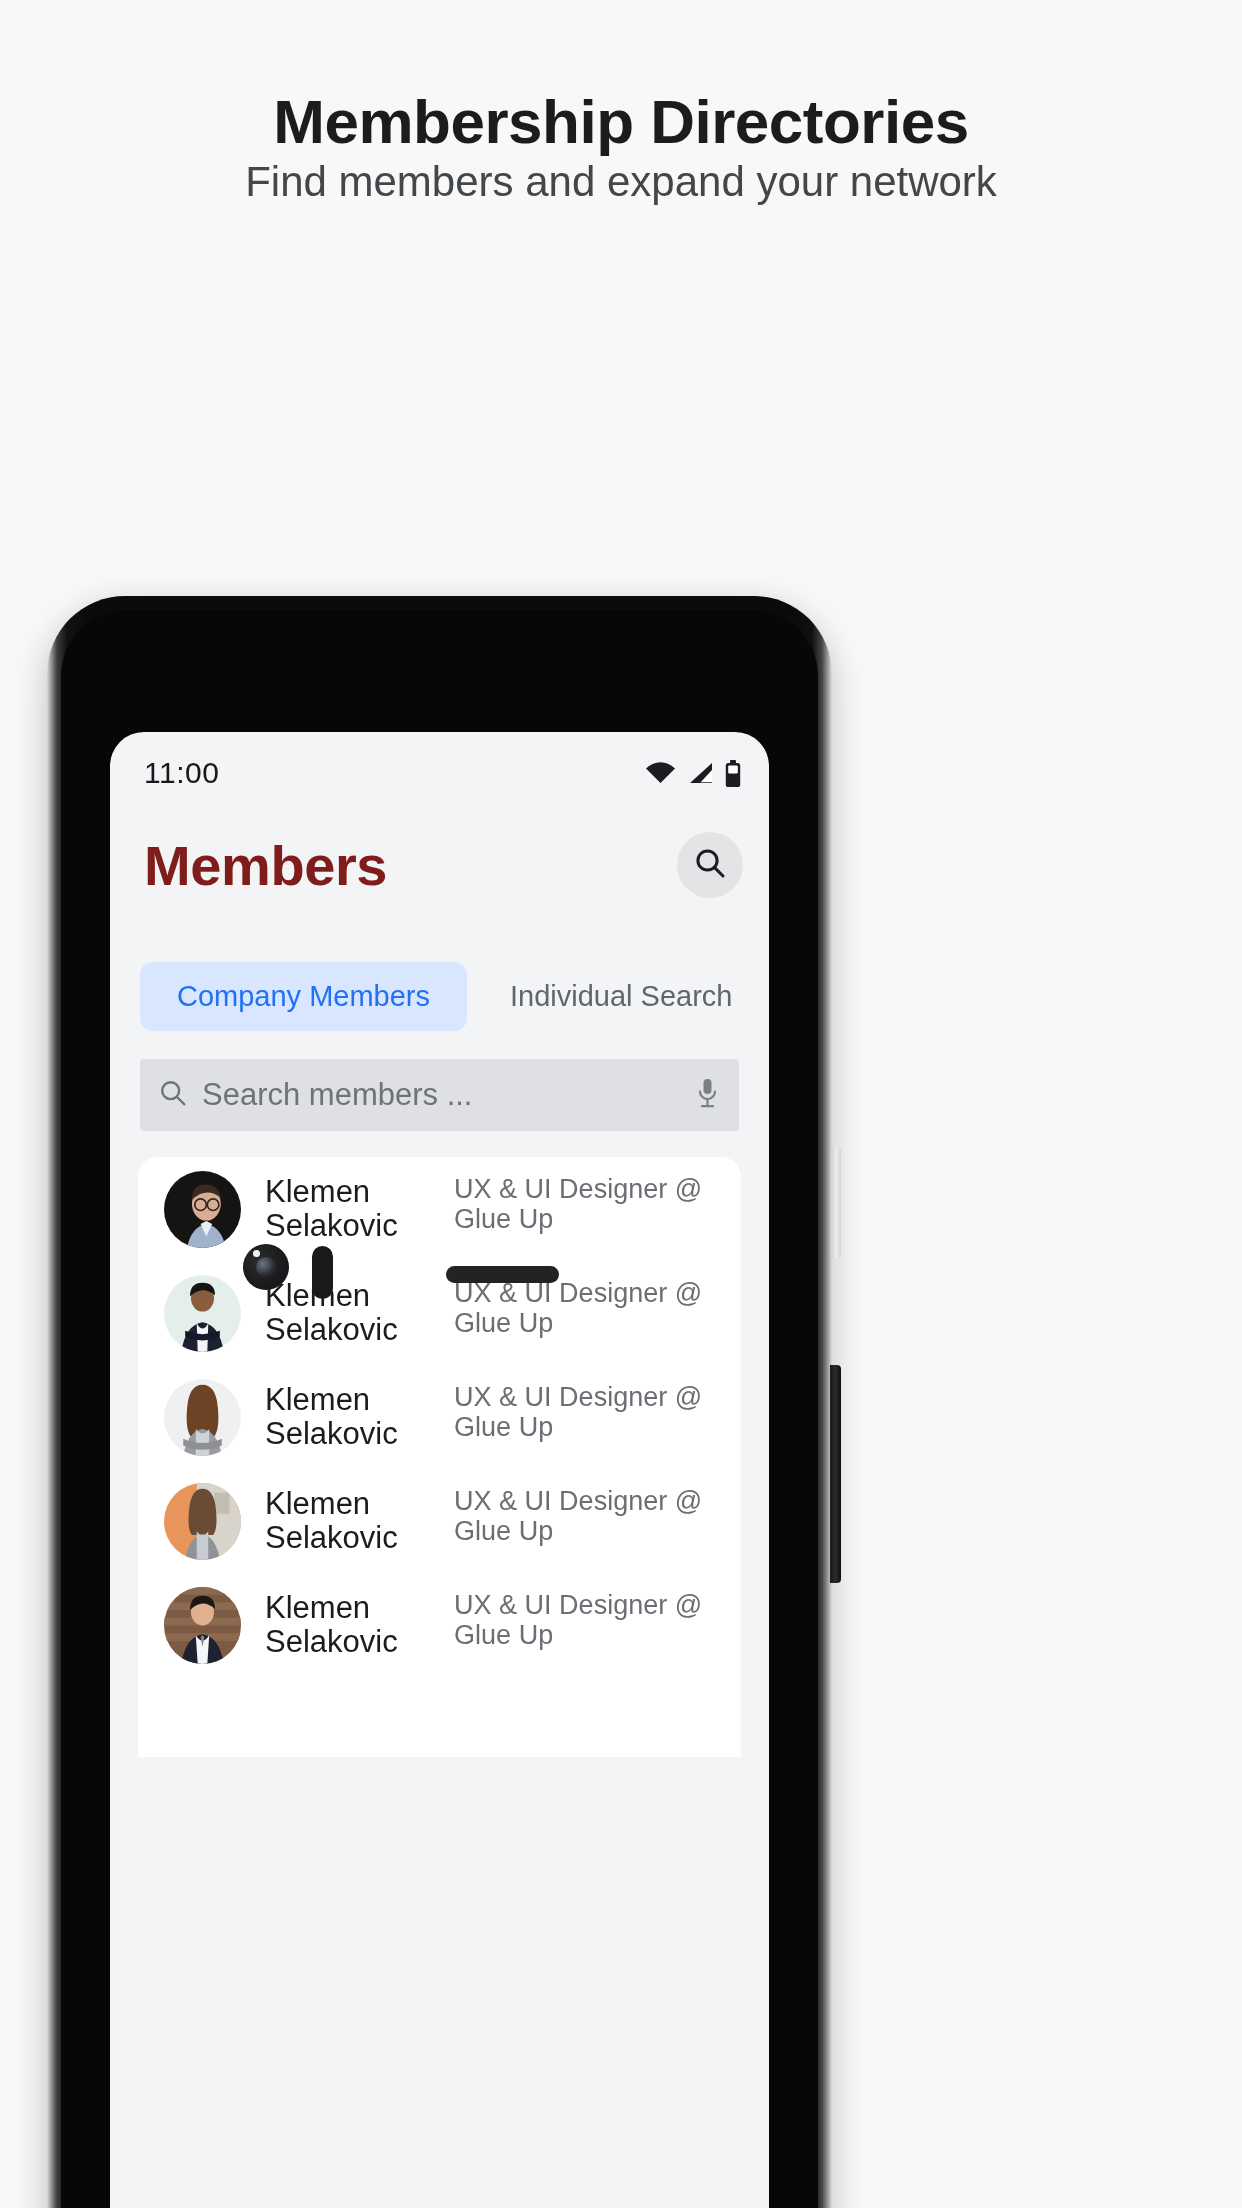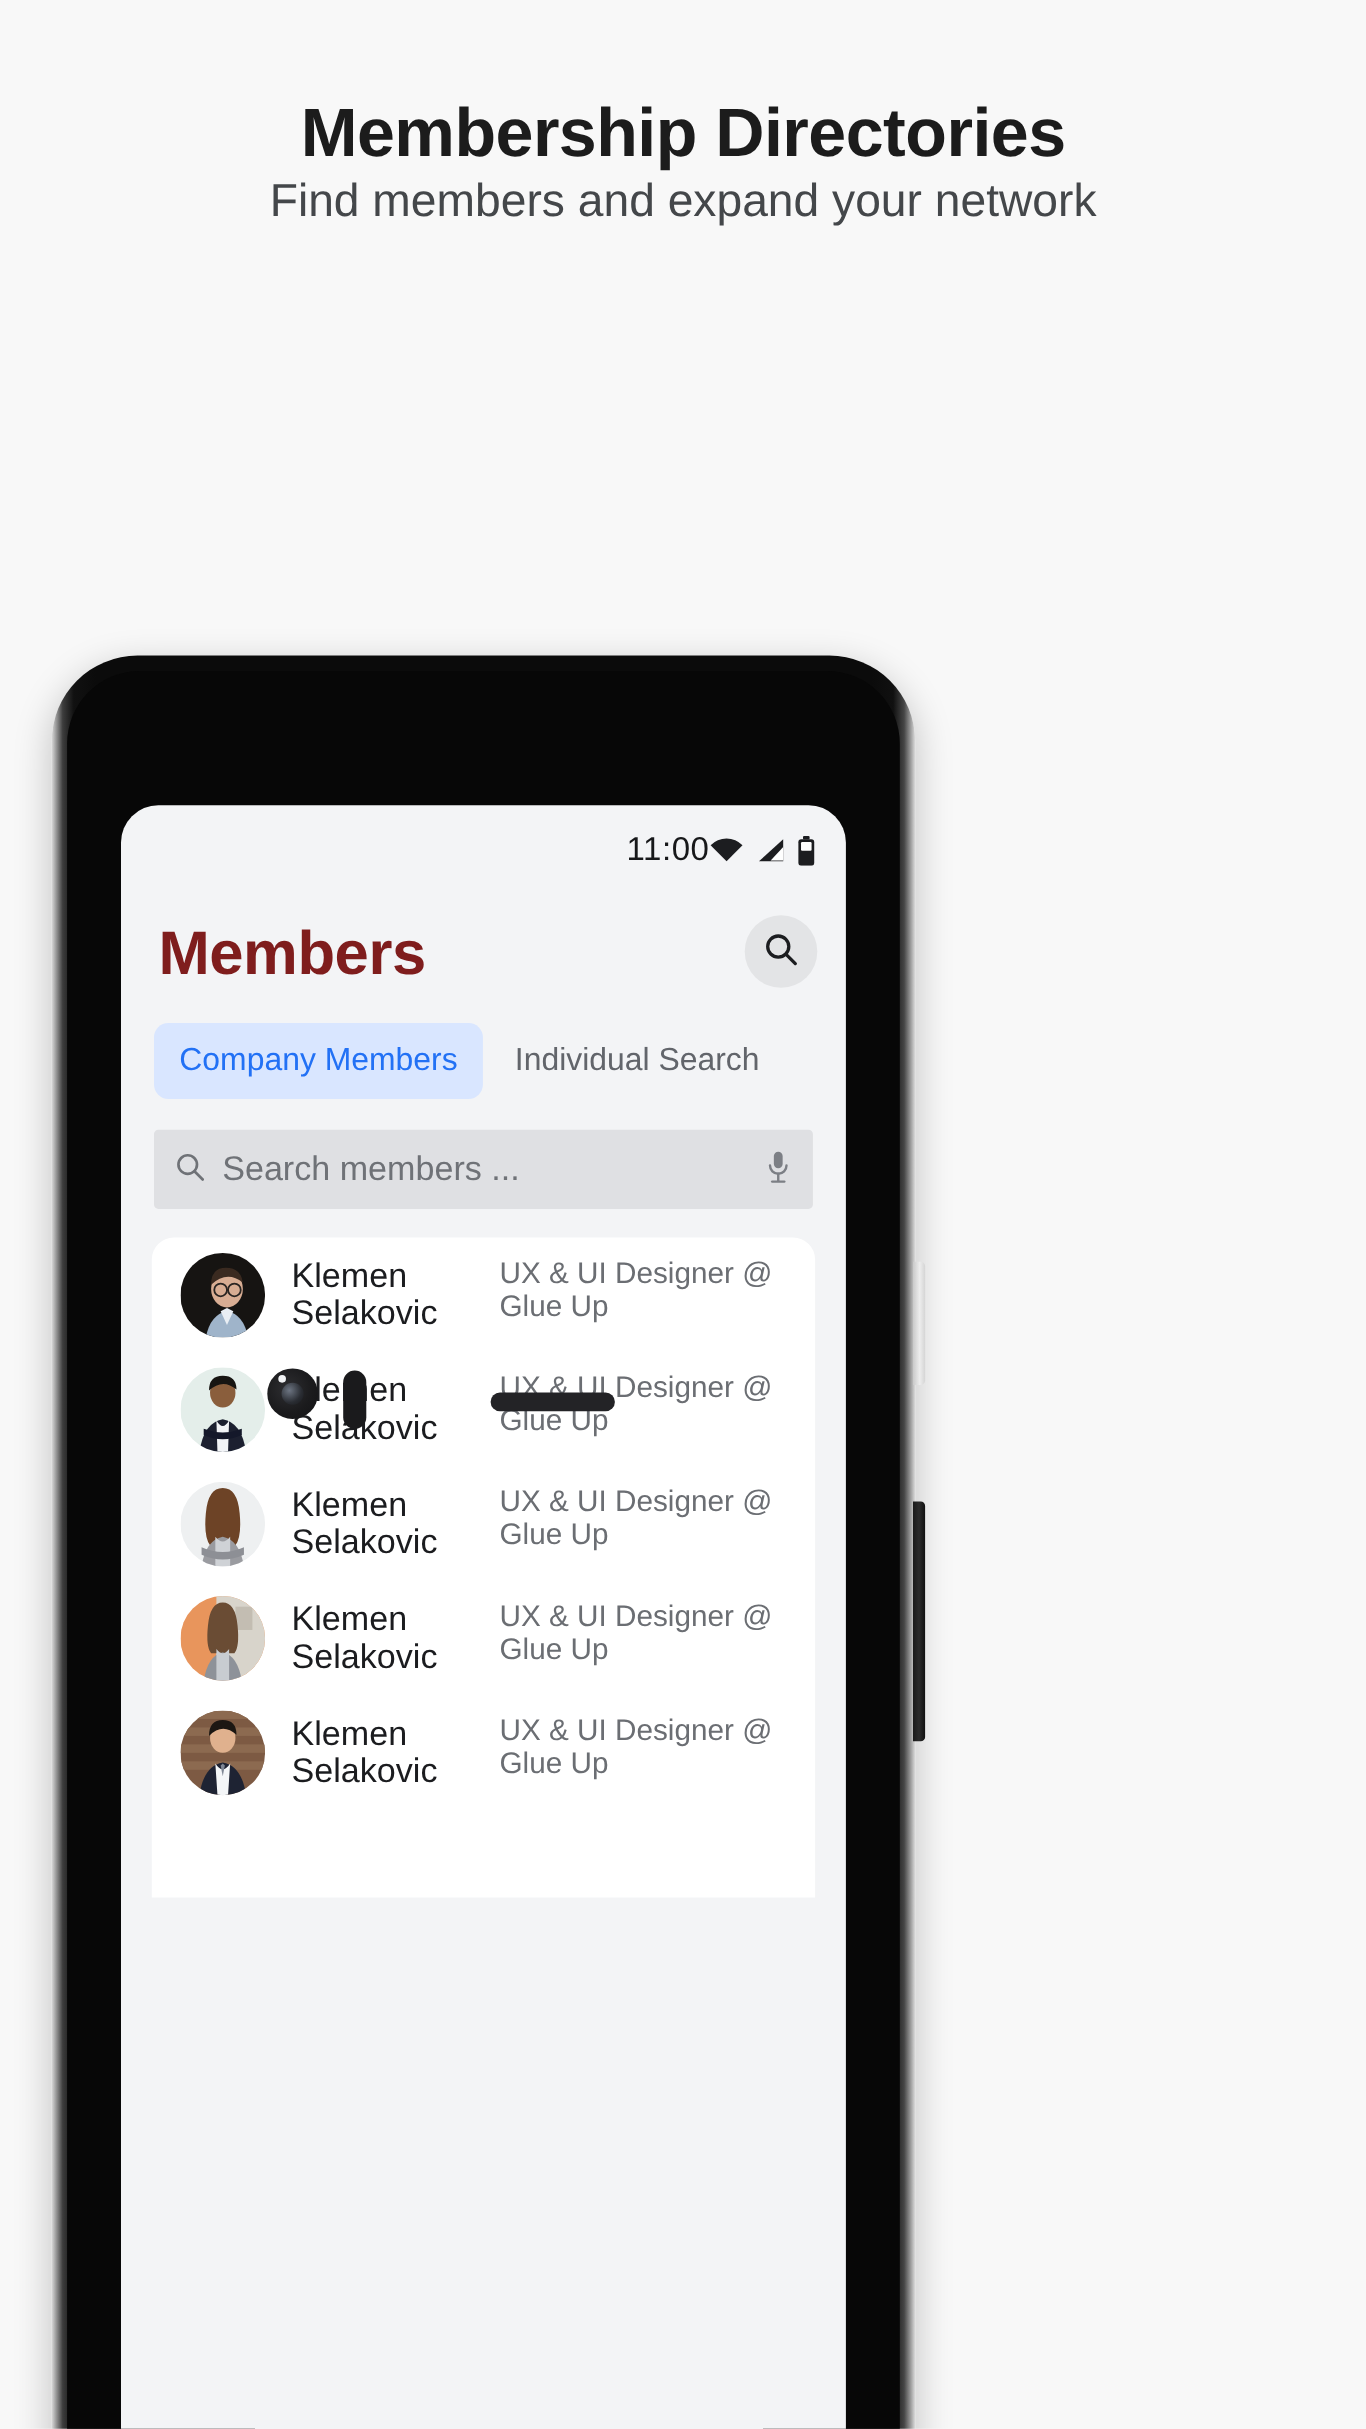--- a/index.html
+++ b/index.html
@@ -149,21 +149,21 @@
     border-radius: 34px 34px 0 0;
     background: #f3f4f6;
     overflow: hidden;
   }
 
   
   .statusbar {
     height: 82px;
     display: flex;
     align-items: center;
-    justify-content: flex-end;
+    justify-content: space-between;
     padding: 0 28px 0 34px;
   }
   .status-time {
     font-size: 30px;
     font-weight: 500;
     color: #17181a;
     letter-spacing: 0.5px;
   }
   .status-icons {
     display: flex;
@@ -198,23 +198,24 @@
 
   
   .tabs {
     display: flex;
     align-items: center;
     gap: 6px;
     padding: 14px 30px 0 30px;
   }
   .tab {
     font-size: 29px;
-    padding: 18px 23px;
+    padding: 18px 37px;
     border-radius: 13px;
     white-space: nowrap;
+    margin-top: 32px;
   }
   .tab.active {
     background: #d9e6ff;
     color: #2271f5;
     font-weight: 500;
   }
   .tab.inactive {
     color: #62656b;
   }
 

